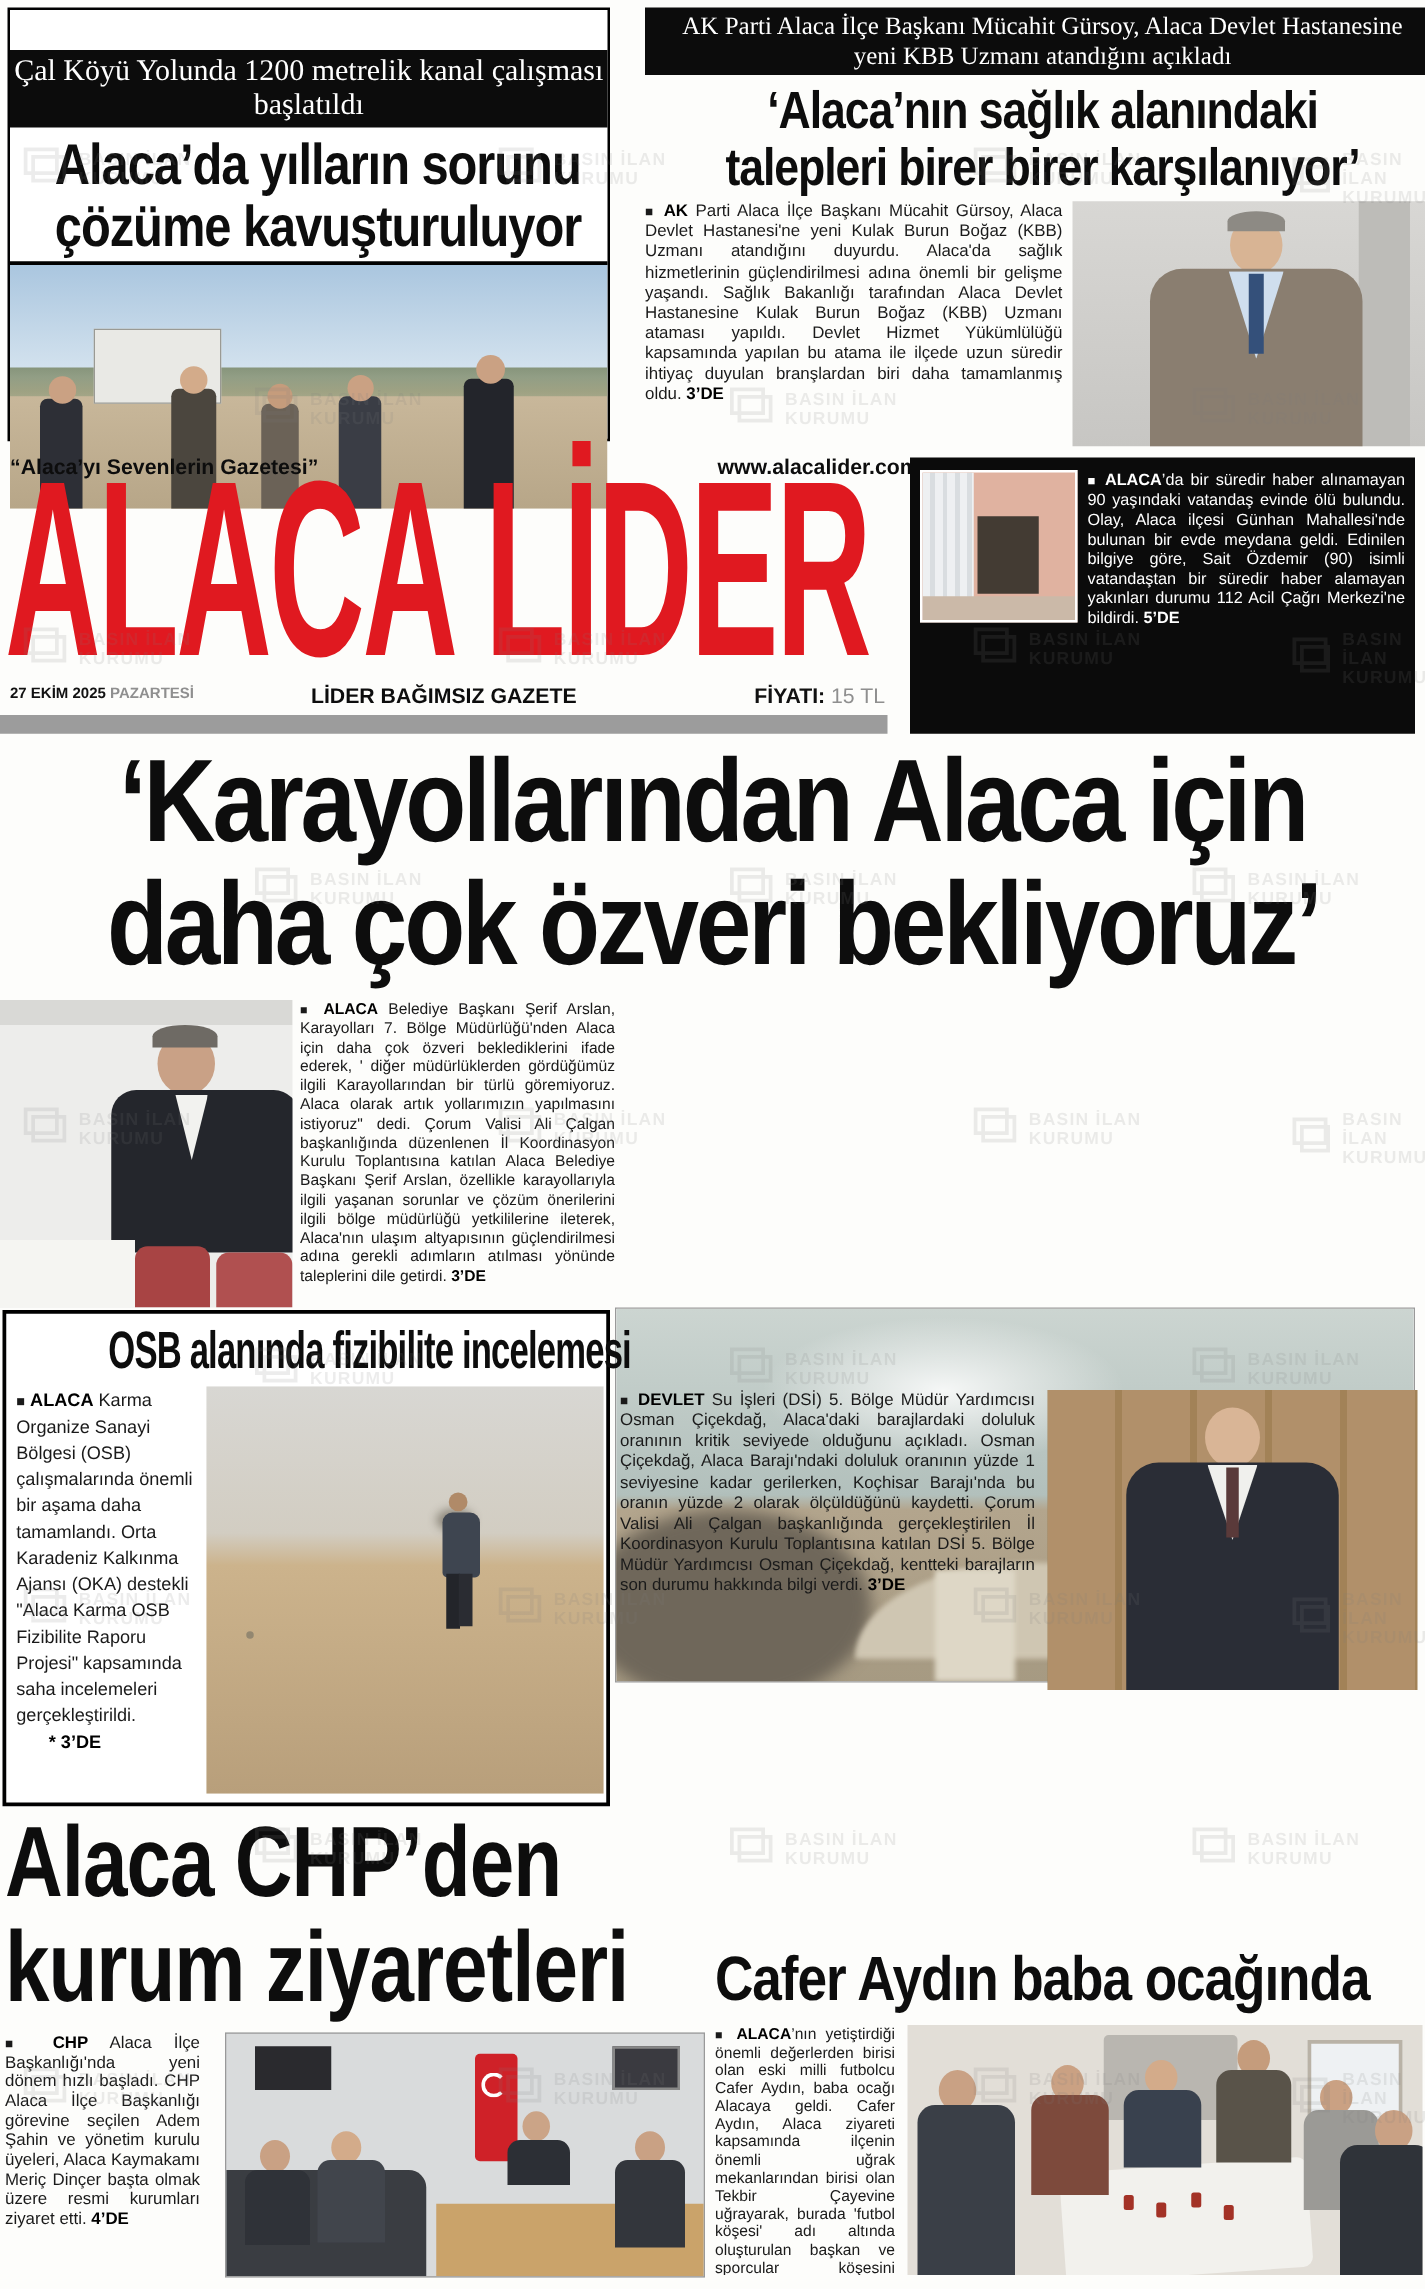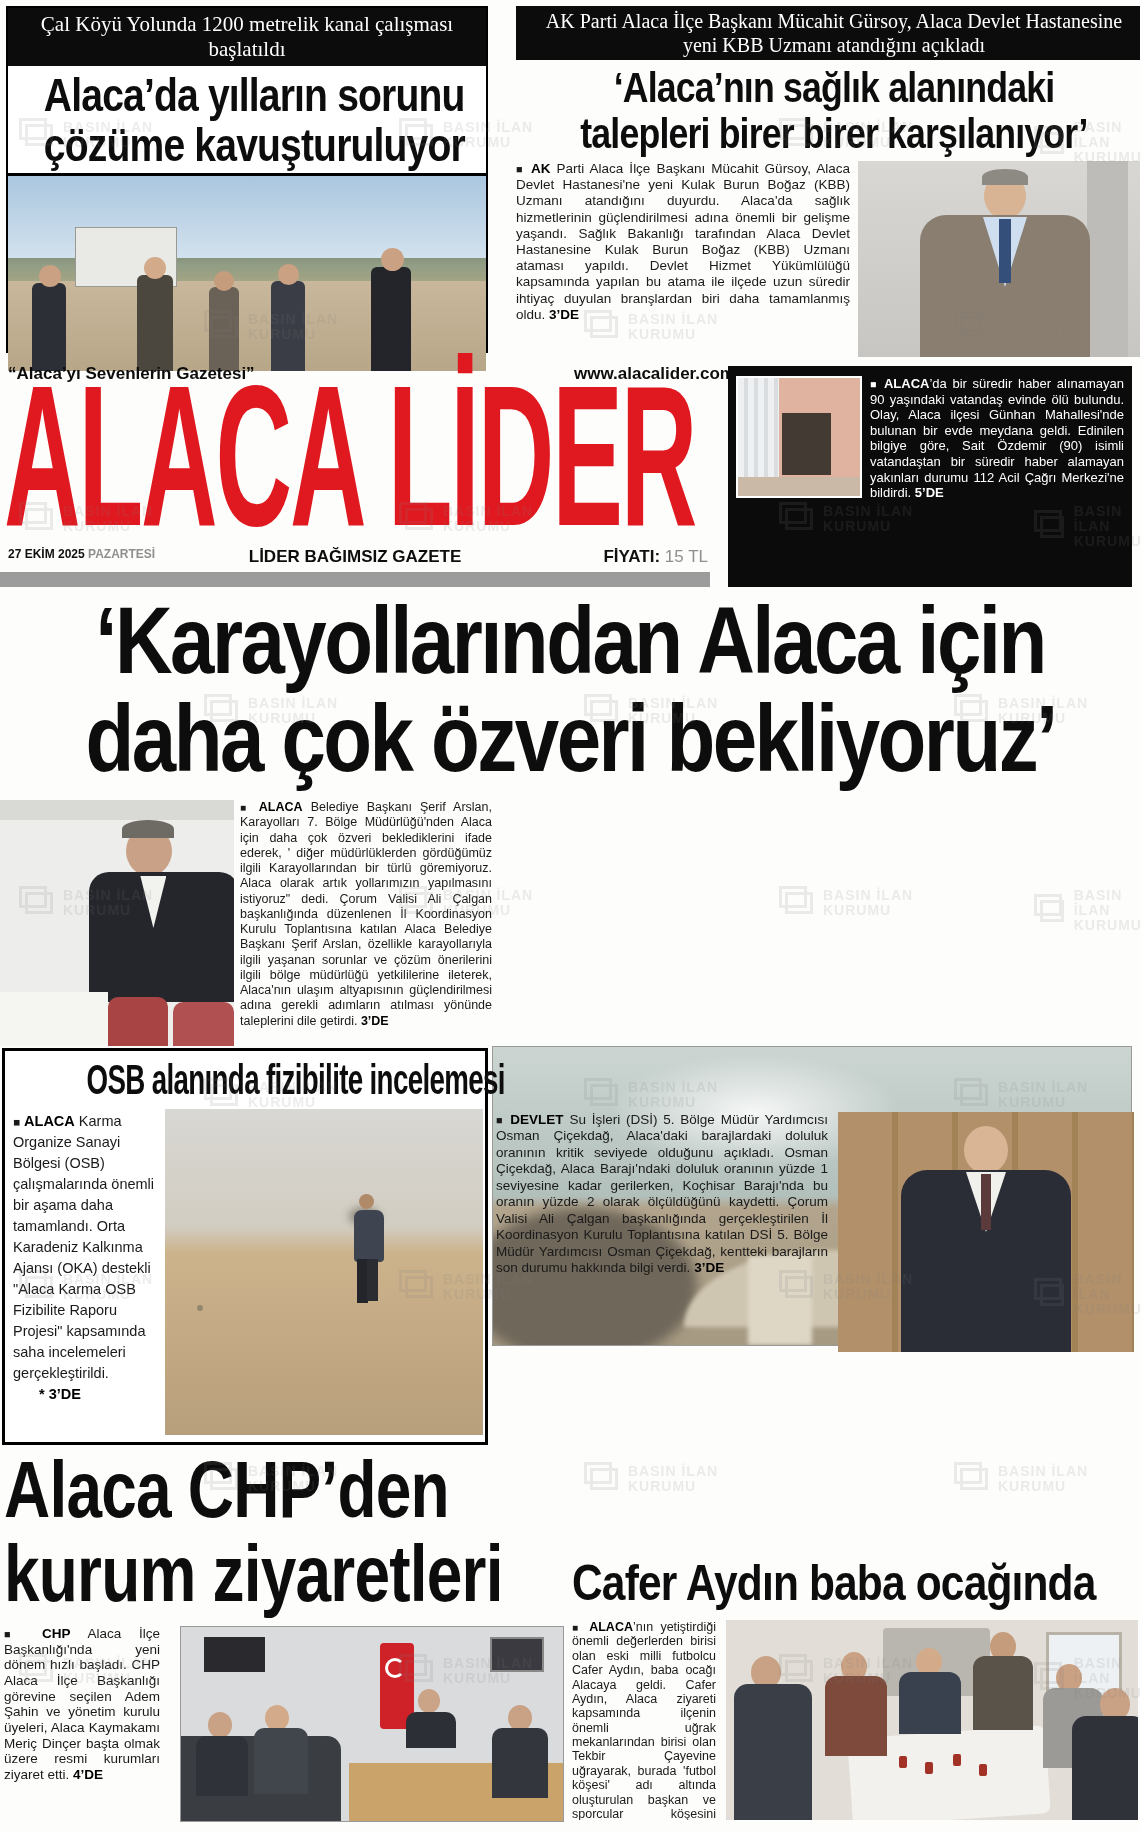--- a/index.html
+++ b/index.html
@@ -25,21 +25,21 @@
   #wm-layer{position:absolute;inset:0;z-index:40;pointer-events:none;}
   .sil{position:absolute;border-radius:6px 6px 0 0;}
   .head{position:absolute;border-radius:50%;}
 </style>
 </head>
 <body>
 
 <div id="page">
 
   <section class="abs" style="left:6px;top:6px;width:482px;height:347px;border:2px solid #000;box-sizing:border-box;background:#fff;">
-    <div class="kicker serif" style="font-size:21px;padding:4px 2px;">Çal Köyü Yolunda 1200 metrelik kanal çalışması başlatıldı</div>
+    <div class="kicker serif" style="font-size:24px;padding:4px 2px;margin-top:32px;">Çal Köyü Yolunda 1200 metrelik kanal çalışması başlatıldı</div>
     <div class="hl" style="font-size:46px;line-height:50px;padding:4px 0 3px;">
       <span class="cond">Alaca’da yılların sorunu</span>
       <span class="cond">çözüme kavuşturuluyor</span>
     </div>
     <div style="display:flex;border-top:3px solid #000;height:195px;">
       <div class="photo" style="flex:1;">
         <div class="abs" style="inset:0;background:linear-gradient(180deg,#aac6df 0%,#d6e4ef 46%,#c9b89b 52%,#b7a688 100%);"></div>
         <div class="abs" style="left:0;top:42%;width:100%;height:12%;background:linear-gradient(180deg,#74825f,#9aa182);opacity:.8;"></div>
         <div class="abs" style="left:14%;top:26%;width:21%;height:30%;background:#e9e9e5;border:1px solid #9a9a94;"></div>
         <div class="sil" style="left:5%;bottom:0;width:34px;height:88px;background:#2d2f36;"></div>

